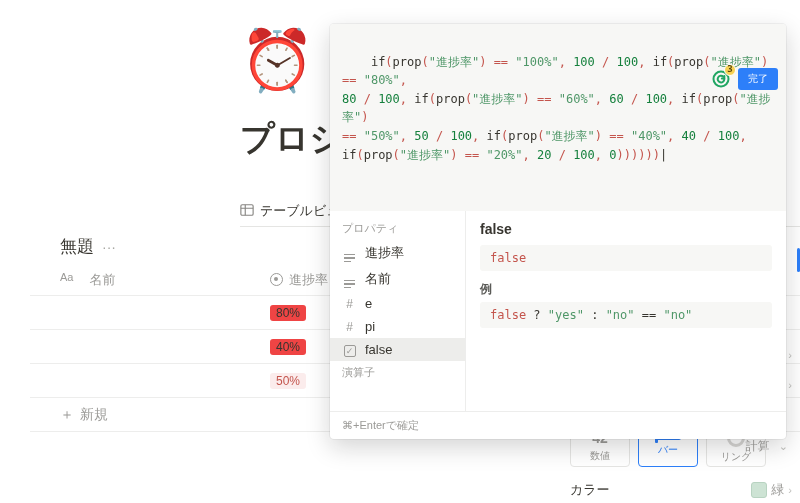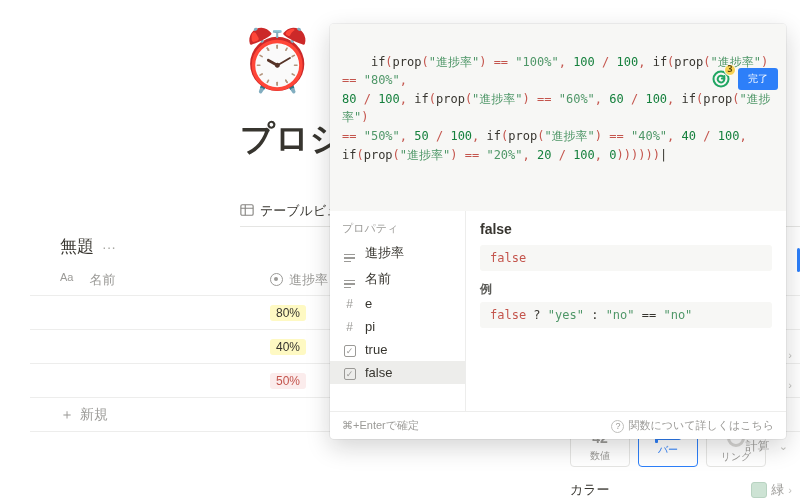--- a/index.html
+++ b/index.html
@@ -69,21 +69,21 @@
   }
   .th-name { display:flex; align-items:flex-start; gap:16px; padding-left: 30px;}
   .th-prog { display:flex; align-items:center; gap:6px; }
   .dot-circ { width:13px; height:13px; border:1.5px solid #9b9a97; border-radius:50%; display:inline-block; position:relative;}
   .dot-circ::after{content:""; position:absolute; left:3px; top:3px; width:4px; height:4px; border-radius:50%; background:#9b9a97;}
   .tag {
     display:inline-block;
     padding: 1px 6px;
     border-radius: 3px;
     font-size: 12px;
-    background: #fef9c3;
+    background: #ef4444;
   }
   .tag.red { background: #fbecec; color:#c4554d; }
   .progress-cell { display:flex; align-items:center; gap:8px; }
   .prog-text { width:38px; color:#37352f; font-size:13px; }
   .prog-track { width:80px; height:4px; background:#ededec; border-radius:2px; position:relative; }
   .prog-fill { height:100%; background:#4f9768; border-radius:2px; }
   .new-row { color:#9b9a97; display:flex; align-items:center; gap:6px; padding-left:30px; height:34px; border-bottom:1px solid #ededec;}
   .calc-row { text-align:right; color:#9b9a97; font-size:12px; padding: 6px 12px 0 0; }
   .calc-row span { margin-left:6px;}
 
@@ -373,37 +373,31 @@
         </div>
       <div id="const-list">
           <div class="pop-item">
             <span class="ico hash">#</span>
             <span>e</span>
           </div>
           <div class="pop-item">
             <span class="ico hash">#</span>
             <span>pi</span>
           </div>
-          <div class="pop-item">
-            <span class="ico"><span class="check-ico"></span></span>
-            <span>true</span>
-          </div>
           <div class="pop-item sel">
             <span class="ico"><span class="check-ico"></span></span>
             <span>false</span>
           </div>
         </div>
+      <div class="pop-section-label">演算子</div>
     </div>
     <div class="pop-right">
       <h4>false</h4>
       <div class="mono-box"><span class="kw">false</span></div>
       <div class="lbl">例</div>
       <div class="mono-box" id="example-body"><span class="kw">false</span><span> ? </span><span class="str">"yes"</span><span> : </span><span class="str">"no"</span><span> == </span><span class="str">"no"</span></div>
     </div>
   </div>
 
   <div class="pop-foot">
     <span>⌘+Enterで確定</span>
-    <span>
-      <span class="help-ico">?</span><span>関数について詳しくはこちら</span>
-    </span>
   </div>
 </div>
 
 </body></html>

